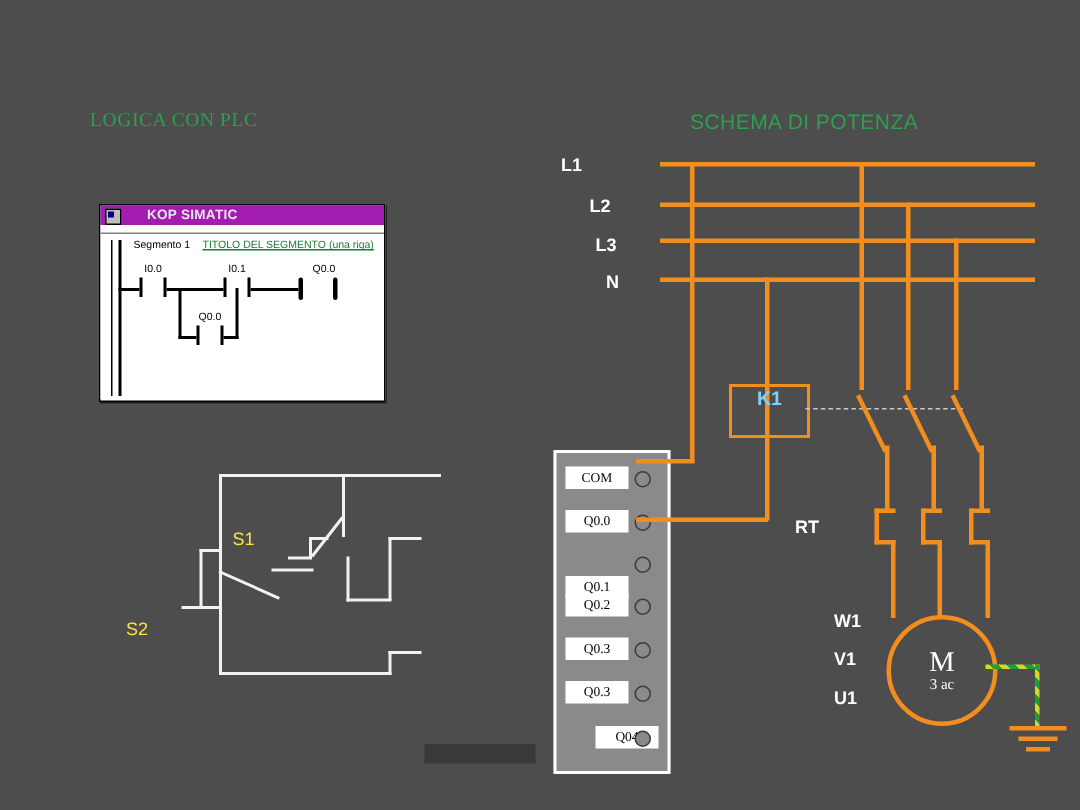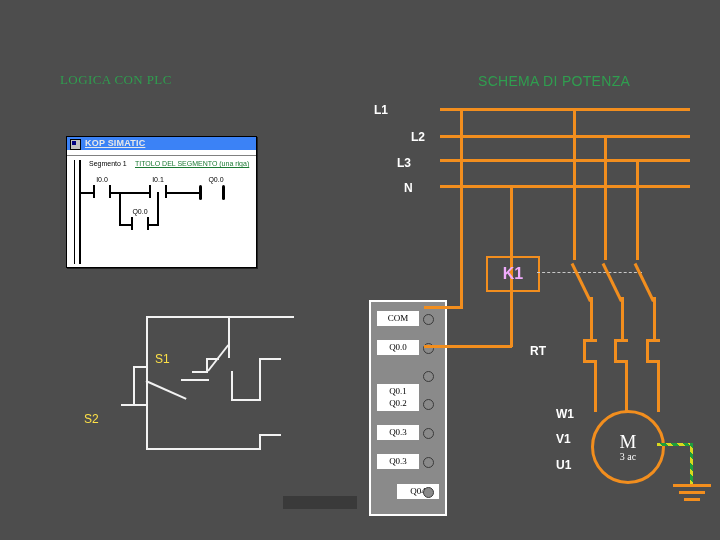--- a/index.html
+++ b/index.html
@@ -23,24 +23,24 @@
     color:#2f9e4f;font-size:14px;letter-spacing:.3px;white-space:nowrap;
   }
 
   
   .win{
     position:absolute;left:66px;top:136px;width:189px;height:130px;
     background:#ffffff;border:1px solid #000;
     box-shadow:1px 1px 0 #222;
   }
   .win-title{
-    height:13px;background:#3b82f6;color:#e8e8e8;
-    font-size:9px;line-height:13px;padding-left:18px;
+    height:13px;background:#a21caf;color:#e8e8e8;
+    font-size:9px;line-height:13px;padding-left:31px;
     font-family:"Liberation Sans",sans-serif;font-weight:bold;
-    letter-spacing:.2px;overflow:hidden;white-space:nowrap;text-decoration:underline;
+    letter-spacing:.2px;overflow:hidden;white-space:nowrap;
   }
   .win-icon{
     position:absolute;left:3px;top:2px;width:9px;height:9px;
     background:#c0c0c0;border:1px solid #000;
   }
   .win-icon:after{
     content:"";position:absolute;left:1px;top:1px;width:4px;height:4px;
     background:#000080;
   }
   .win-sub{height:5px;background:#ffffff;border-bottom:1px solid #808080;}
@@ -97,23 +97,23 @@
 
   
   .oh{position:absolute;height:3px;background:#f28e1e;}
   .ov{position:absolute;width:3px;background:#f28e1e;}
   .plabel{
     position:absolute;color:#ffffff;font-weight:bold;font-size:12px;
     font-family:"Liberation Sans",sans-serif;white-space:nowrap;
   }
   .k1box{
     position:absolute;border:2px solid #f28e1e;background:transparent;
-    color:#f0abfc;font-weight:bold;font-size:16px;
+    color:#7dd3fc;font-weight:bold;font-size:13px;
     font-family:"Liberation Sans",sans-serif;
-    display:flex;align-items:center;justify-content:center;
+    display:flex;align-items:flex-start;justify-content:center;
   }
   .dashline{
     position:absolute;height:0;border-top:1px dashed #c9c9c9;
   }
   .swblade{
     position:absolute;height:3px;background:#f28e1e;transform-origin:left center;
   }
   .motor{
     position:absolute;border:3px solid #f28e1e;border-radius:50%;
     display:flex;flex-direction:column;align-items:center;justify-content:center;
@@ -126,21 +126,21 @@
     background:repeating-linear-gradient(45deg,#d8d81e 0 4px,#1e9e3c 4px 8px);
   }
   .gndbar{position:absolute;background:#f28e1e;height:3px;}
 </style>
 </head>
 <body>
 
 <div class="stage">
 
   <div class="abs title-serif" style="left:60px;top:72px;">LOGICA CON PLC</div>
-  <div class="abs title-sans" style="left:478px;top:73px;">SCHEMA DI POTENZA</div>
+  <div class="abs title-sans" style="left:460px;top:73px;">SCHEMA DI POTENZA</div>
 
   <div class="win">
     <div class="win-title">
       <span class="win-icon"></span>
       <span>KOP SIMATIC</span>
     </div>
     <div class="win-sub"></div>
     <div class="win-body">
 
       <div class="rail2"></div>
@@ -220,21 +220,21 @@
     <div class="screw" style="left:52px;top:126px;"></div>
 
     <div class="term" style="left:6px;top:152px;width:42px;">Q0.3</div>
     <div class="screw" style="left:52px;top:155px;"></div>
 
     <div class="term" style="left:6px;top:182px;width:42px;margin-left:20px;">Q04</div>
     <div class="screw" style="left:52px;top:185px;"></div>
   </div>
 
   <div class="plabel" style="left:374px;top:103px;">L1</div>
-  <div class="plabel" style="left:411px;top:130px;">L2</div>
+  <div class="plabel" style="left:393px;top:130px;">L2</div>
   <div class="plabel" style="left:397px;top:156px;">L3</div>
   <div class="plabel" style="left:404px;top:181px;">N</div>
 
   <div class="oh" style="left:440px;top:108px;width:250px;"></div>
   <div class="oh" style="left:440px;top:135px;width:250px;"></div>
   <div class="oh" style="left:440px;top:159px;width:250px;"></div>
   <div class="oh" style="left:440px;top:185px;width:250px;"></div>
 
   <div class="ov" style="left:460px;top:108px;height:200px;"></div>
   <div class="oh" style="left:424px;top:306px;width:39px;"></div>

